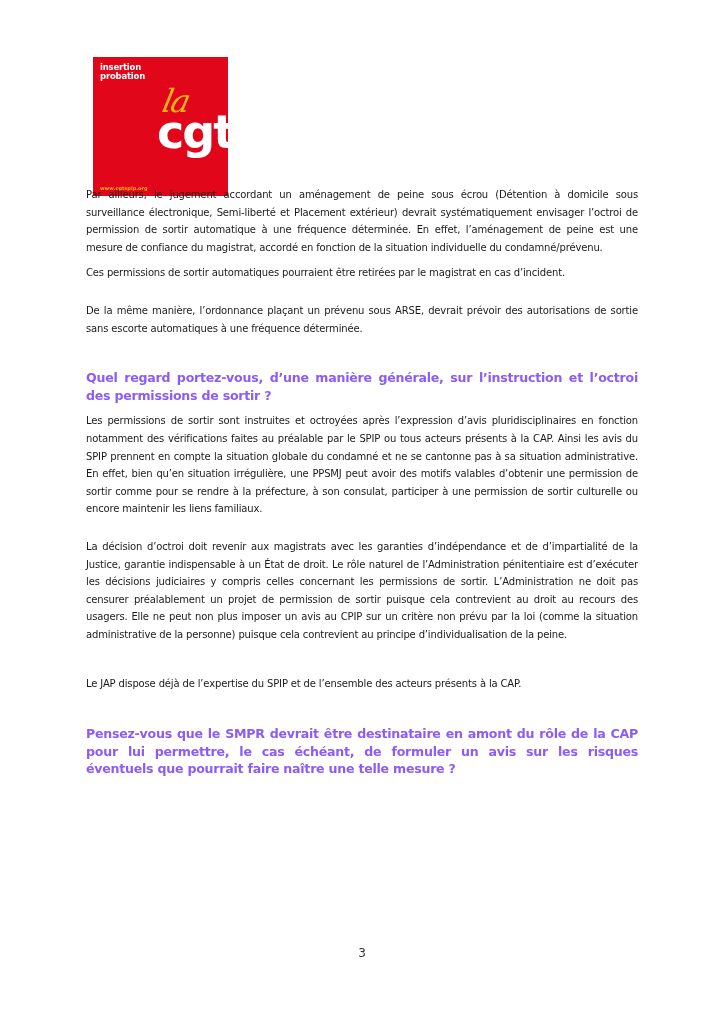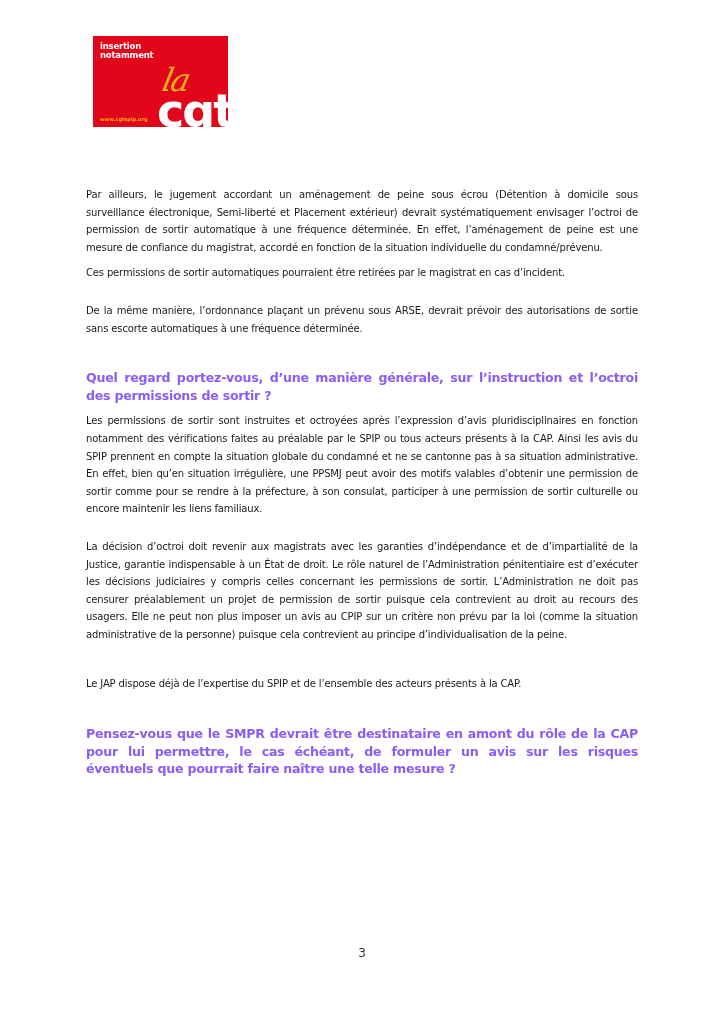--- a/index.html
+++ b/index.html
@@ -11,23 +11,23 @@
       width: 724px;
       height: 1024px;
       position: relative;
       overflow: hidden;
       font-family: "DejaVu Sans", sans-serif;
       color: #1a1a1a;
     }
     .logo {
       position: absolute;
       left: 93px;
-      top: 36px;
+      top: 57px;
       width: 135px;
-      height: 91px;
+      height: 139px;
       background: #e2061b;
       overflow: hidden;
     }
     .logo .tag {
       position: absolute;
       left: 7px;
       top: 6px;
       color: #ffffff;
       font-family: "DejaVu Sans", sans-serif;
       font-weight: bold;
@@ -103,21 +103,21 @@
       font-size: 12px;
       color: #333333;
     }
   </style>
 </head>
 <body>
 
 <div class="logo">
   <div class="tag">
     <div>insertion</div>
-    <div>notamment</div>
+    <div>probation</div>
   </div>
   <div class="la">la</div>
   <div class="cgt">cgt</div>
   <div class="url">www.cgtspip.org</div>
 </div>
 
 <div class="content">
 
   <section>
     <p class="para">Par ailleurs, le jugement accordant un aménagement de peine sous écrou (Détention à domicile sous surveillance électronique, Semi-liberté et Placement extérieur) devrait systématiquement envisager l’octroi de permission de sortir automatique à une fréquence déterminée. En effet, l’aménagement de peine est une mesure de confiance du magistrat, accordé en fonction de la situation individuelle du condamné/prévenu.</p>

